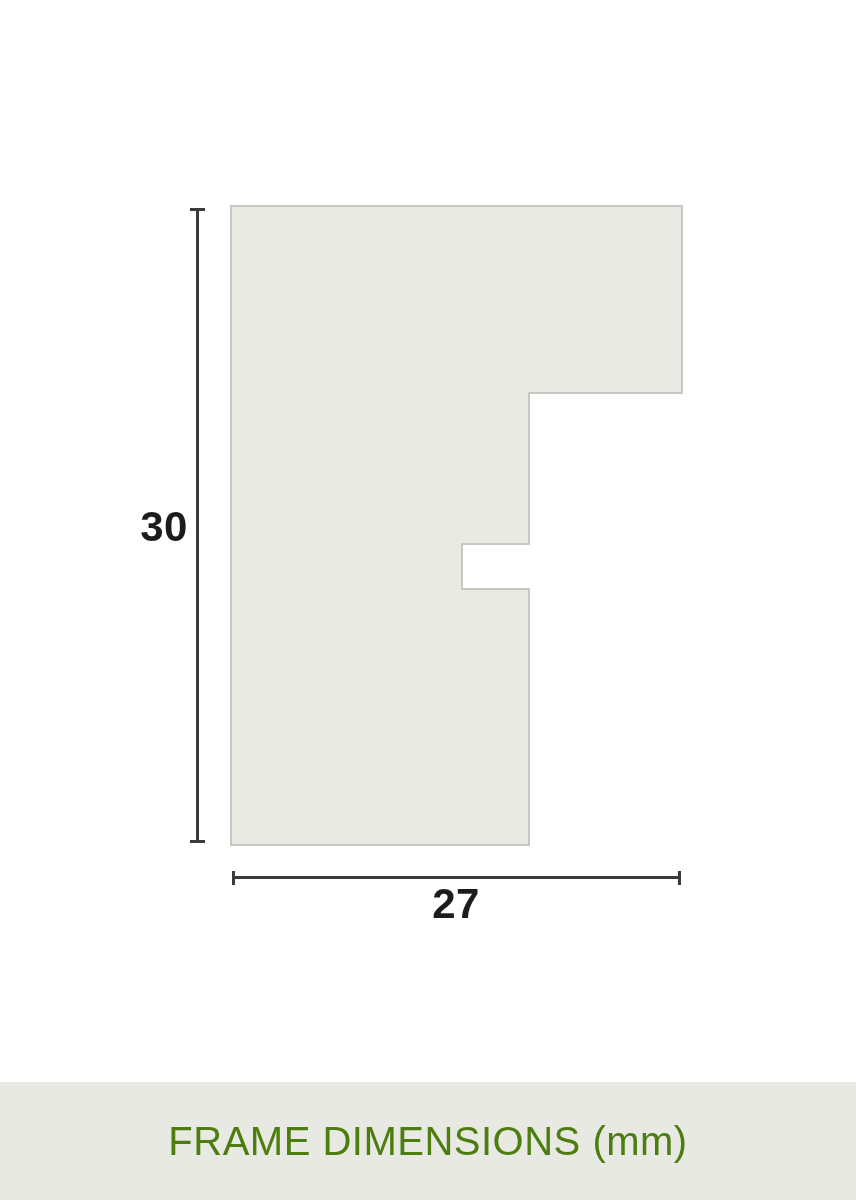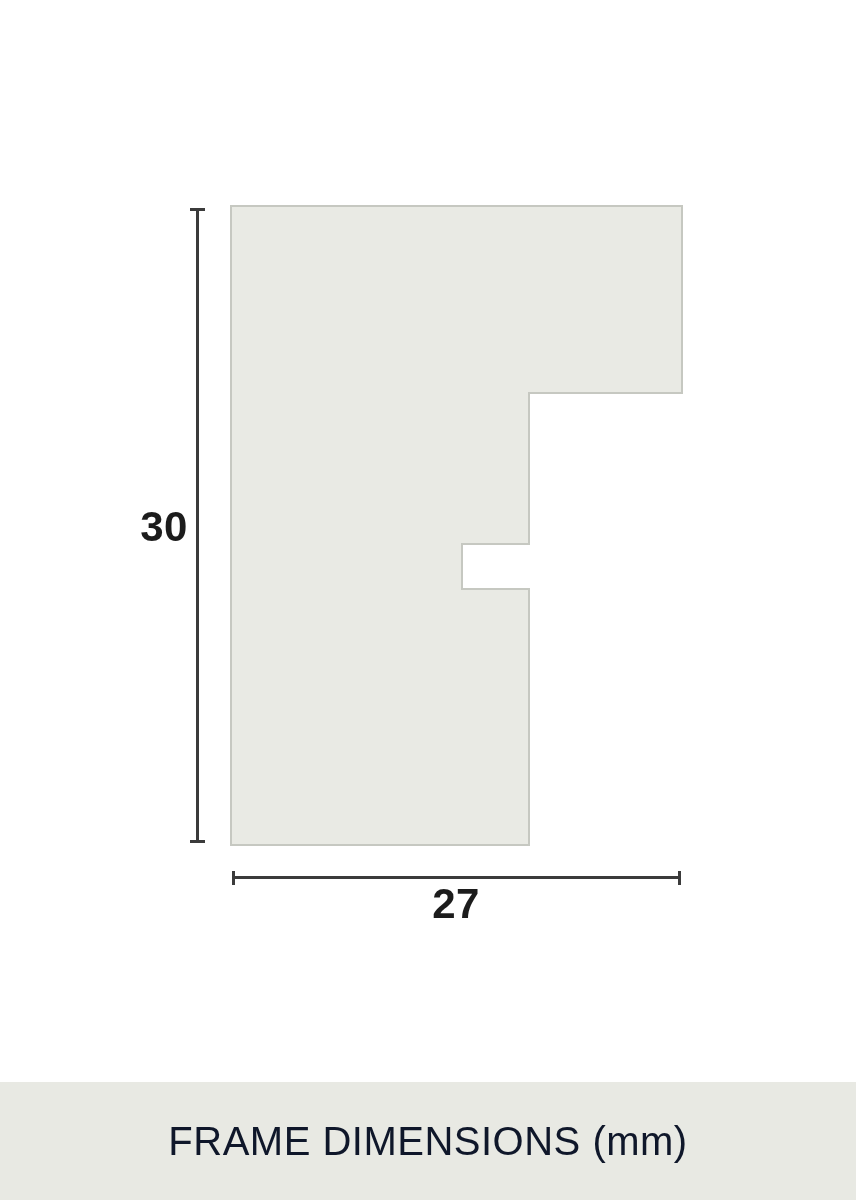--- a/index.html
+++ b/index.html
@@ -55,21 +55,21 @@
     left: 0;
     top: 1082px;
     width: 856px;
     height: 118px;
     background: #e8e9e3;
     display: flex;
     align-items: center;
     justify-content: center;
   }
   .banner span {
-    color: #0f172a;
+    color: #4d7c0f;
     font-size: 40px;
     font-weight: 400;
     letter-spacing: 0.5px;
     white-space: nowrap;
   }
 </style>
 </head>
 <body>
 
 <div class="page">

